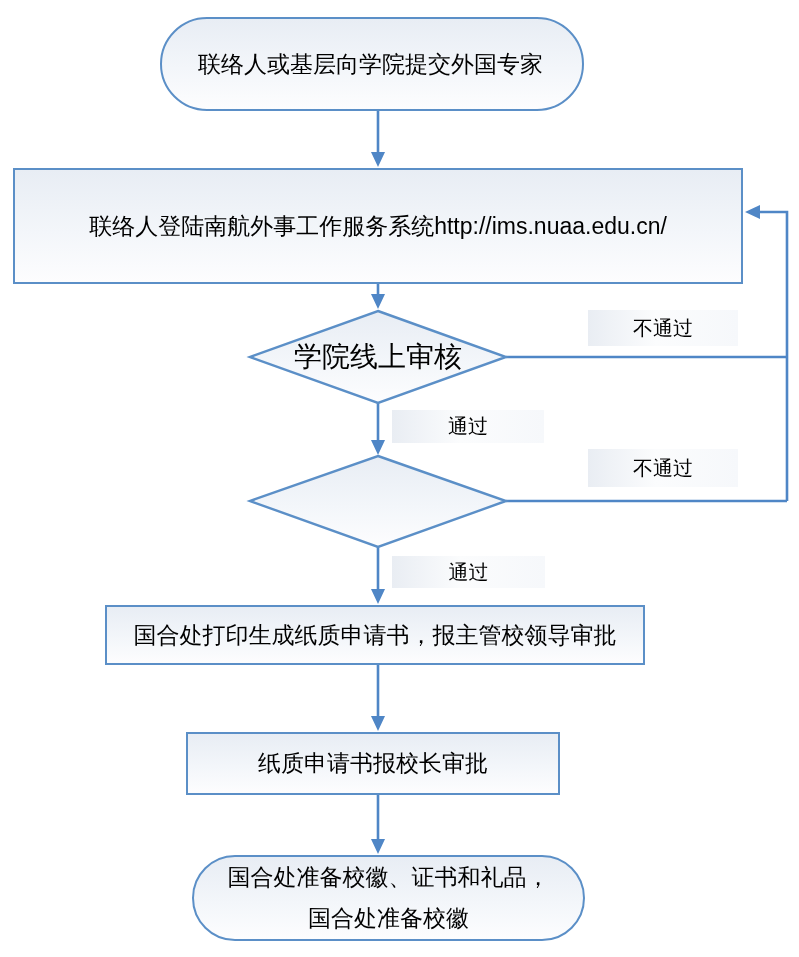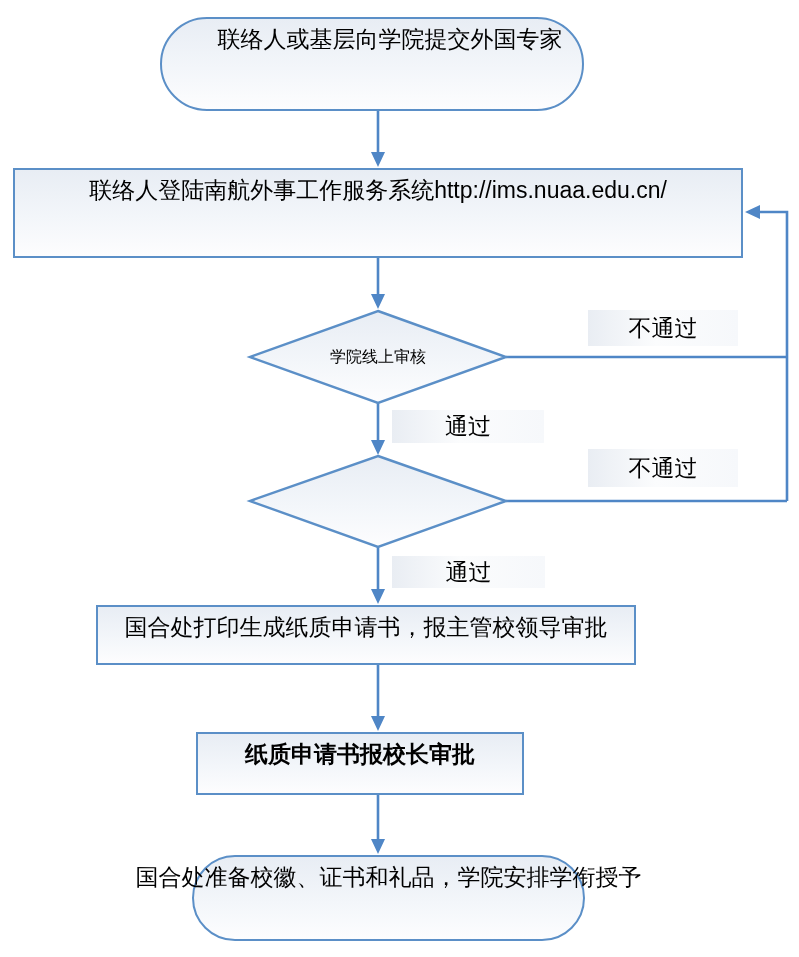--- a/index.html
+++ b/index.html
@@ -10,43 +10,43 @@
     font-family:"Liberation Sans","DejaVu Sans",sans-serif;
     color:#000;
     overflow:hidden;
   }
   #wires{position:absolute;left:0;top:0;width:799px;height:957px;}
   .node{
     position:absolute;
     box-sizing:border-box;
     border:2px solid #5b8fc7;
     background:linear-gradient(180deg,#e8edf4 0%,#f3f6fa 55%,#fdfdfe 100%);
-    display:flex;flex-direction:row;justify-content:center;
+    display:flex;flex-direction:column;justify-content:center;
     font-size:23px;line-height:41px;
     text-align:center;
   }
   .stadium{border-radius:47px;}
   .node .tline{white-space:nowrap;}
   #start-node{left:160px;top:17px;width:424px;height:94px;text-align:left;padding-left:12px;}
   #start-node .l1{text-indent:24px;}
-  #login-node{left:13px;top:168px;width:730px;height:90px;}
-  #print-node{left:96px;top:605px;width:540px;height:60px;}
-  #president-node{left:196px;top:732px;width:328px;height:63px;font-weight:bold;}
+  #login-node{left:13px;top:168px;width:730px;height:116px;}
+  #print-node{left:105px;top:605px;width:540px;height:60px;}
+  #president-node{left:186px;top:732px;width:374px;height:63px;}
   #award-node{left:192px;top:855px;width:393px;height:86px;border-radius:44px;}
   .diamond-label{
     position:absolute;left:250px;width:256px;height:38px;
     display:flex;align-items:center;justify-content:center;
-    font-size:16px;white-space:nowrap;
+    font-size:28px;white-space:nowrap;
   }
   #college-review-label{top:338px;}
   #intl-review-label{top:482px;}
   .edge-label{
     position:absolute;
     display:flex;align-items:center;justify-content:center;
-    font-size:23px;white-space:nowrap;
+    font-size:20px;white-space:nowrap;
     background:linear-gradient(90deg,#e9edf3 0%,#fbfcfd 45%,#f6f8fb 100%);
   }
   #fail-label-1{left:588px;top:310px;width:150px;height:36px;}
   #pass-label-1{left:392px;top:410px;width:152px;height:33px;}
   #fail-label-2{left:588px;top:449px;width:150px;height:38px;}
   #pass-label-2{left:392px;top:556px;width:153px;height:32px;}
 </style>
 </head>
 <body>
 
@@ -108,16 +108,16 @@
   <div class="node" id="print-node">
     <div class="tline">国合处打印生成纸质申请书，报主管校领导审批</div>
   </div>
 
   <div class="node" id="president-node">
     <div class="tline">纸质申请书报校长审批</div>
   </div>
 
   <div class="node stadium" id="award-node">
     <div class="tline">国合处准备校徽、证书和礼品，</div>
-    <div class="tline">学院安排学衔授予</div>
+    <div class="tline">国合处准备校徽</div>
   </div>
 
 </div>
 
 </body></html>

